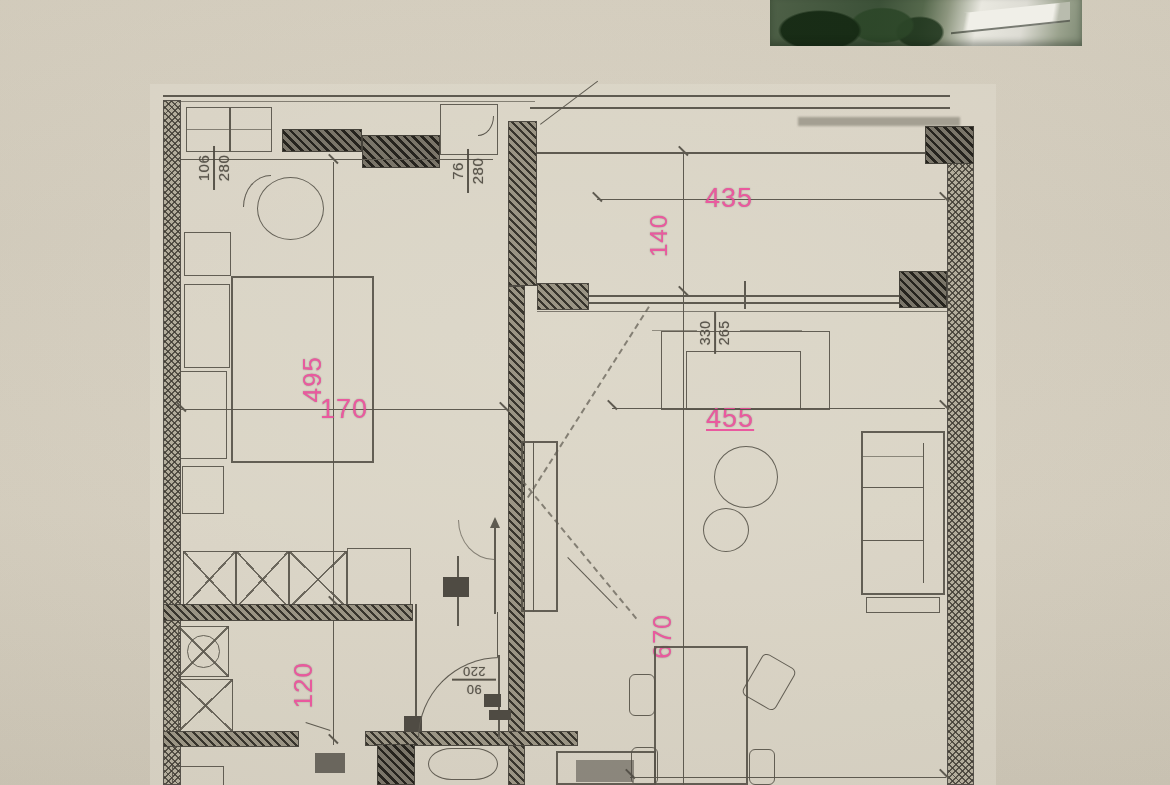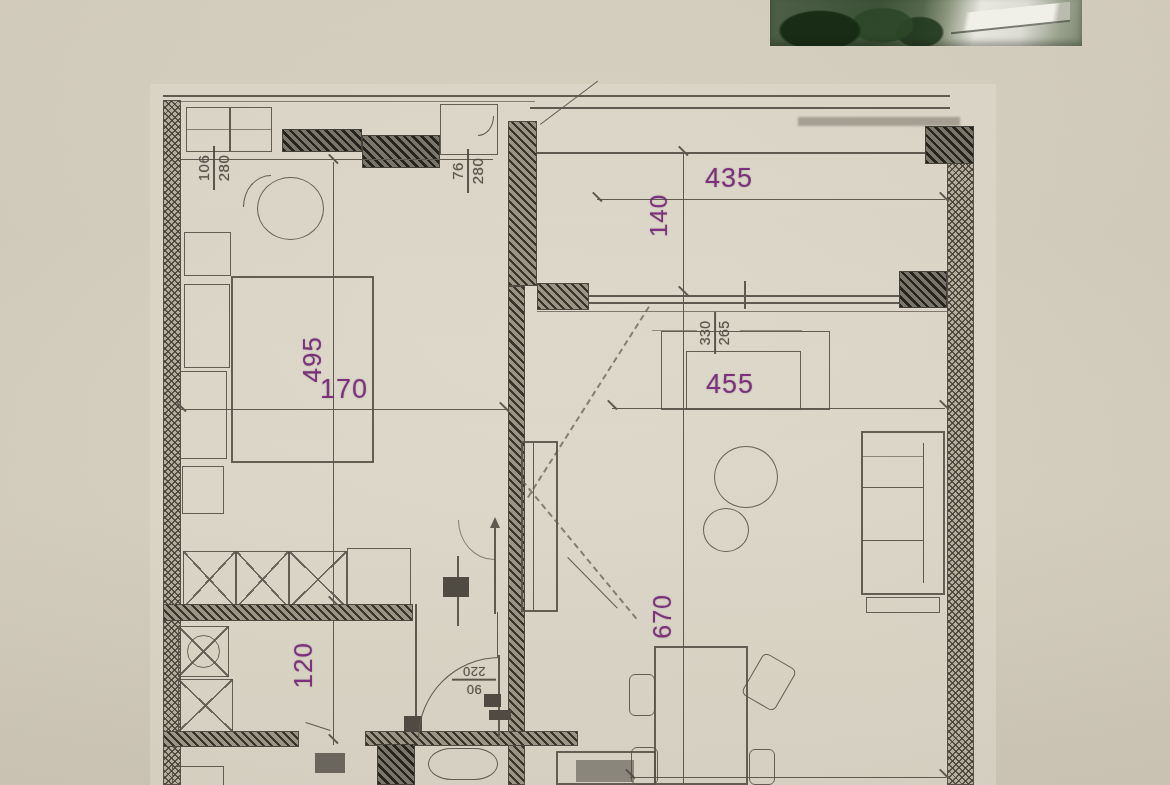--- a/index.html
+++ b/index.html
@@ -25,22 +25,22 @@
   .wall-d{position:absolute;box-sizing:border-box;background-color:#9a9484;
     background-image:repeating-linear-gradient(45deg, rgba(45,42,35,.9) 0 2.2px, transparent 2.2px 5.8px);
     border:1px solid #4e4a42;}
   .wall-k{position:absolute;box-sizing:border-box;background-color:#7a7569;
     background-image:repeating-linear-gradient(45deg, rgba(28,26,21,.9) 0 2.6px, transparent 2.6px 6.2px);
     border:1px solid #45423a;}
   .xcell{position:absolute;box-sizing:border-box;border:1.8px solid rgba(88,84,74,.92);
     background:
       linear-gradient(to top right, transparent calc(50% - .9px), rgba(88,84,74,.85) calc(50% - .9px) calc(50% + .9px), transparent calc(50% + .9px)),
       linear-gradient(to bottom right, transparent calc(50% - .9px), rgba(88,84,74,.85) calc(50% - .9px) calc(50% + .9px), transparent calc(50% + .9px));}
-  .dim{position:absolute;color:#701a75;letter-spacing:1px;
-    text-shadow:0 0 1.5px rgba(76,72,63,.55);font-size:27px;opacity:.88;}
+  .dim{position:absolute;color:#ec4899;letter-spacing:1px;
+    text-shadow:0 0 1.5px rgba(76,72,63,.55);font-size:27px;opacity:.88;margin-top:20px;}
   .vdim{writing-mode:vertical-rl;transform:rotate(180deg);}
   .frac{position:absolute;display:flex;flex-direction:column;align-items:center;
     color:#4c483f;font-size:15px;line-height:1.08;letter-spacing:.5px;
     text-shadow:0 0 1px rgba(76,72,63,.6);opacity:.9;}
   .frac .bar{width:100%;height:1.6px;background:#4c483f;margin:1px 0;}
   .r-90{transform:rotate(-90deg);}
   .r180{transform:rotate(180deg);}
   .tick{position:absolute;width:13px;height:1.6px;background:#5e5a50;transform:rotate(45deg);}
   .dash{position:absolute;height:0;border-top:2px dashed rgba(94,90,80,.7);transform-origin:0 0;}
   .circ{position:absolute;border:1.6px solid rgba(88,84,74,.9);border-radius:50%;box-sizing:border-box;}
@@ -114,21 +114,21 @@
   <div class="tick" style="left:327px;top:738px;"></div>
   <div class="h" style="left:181px;top:409px;width:326px;"></div>
   <div class="tick" style="left:175px;top:406px;"></div>
   <div class="tick" style="left:498px;top:406px;"></div>
   <div class="h" style="left:630px;top:777px;width:316px;"></div>
   <div class="tick" style="left:624px;top:773px;"></div>
   <div class="tick" style="left:938px;top:773px;"></div>
 
   <div class="dim" style="left:705px;top:163px;">435</div>
   <div class="dim vdim" style="left:645px;top:194px;font-size:24px;">140</div>
-  <div class="dim" style="left:706px;top:369px;">455</div>
+  <div class="dim" style="left:706px;top:383px;text-decoration:underline;">455</div>
   <div class="dim vdim" style="left:648px;top:594px;font-size:25px;">670</div>
   <div class="dim vdim" style="left:297px;top:336px;font-size:26px;">495</div>
   <div class="dim" style="left:320px;top:374px;">170</div>
   <div class="dim vdim" style="left:288px;top:642px;font-size:26px;">120</div>
 
   <div class="frac r-90" style="left:192px;top:150px;width:44px;">
     <span>106</span>
     <span class="bar"></span>
     <span>280</span>
   </div>

